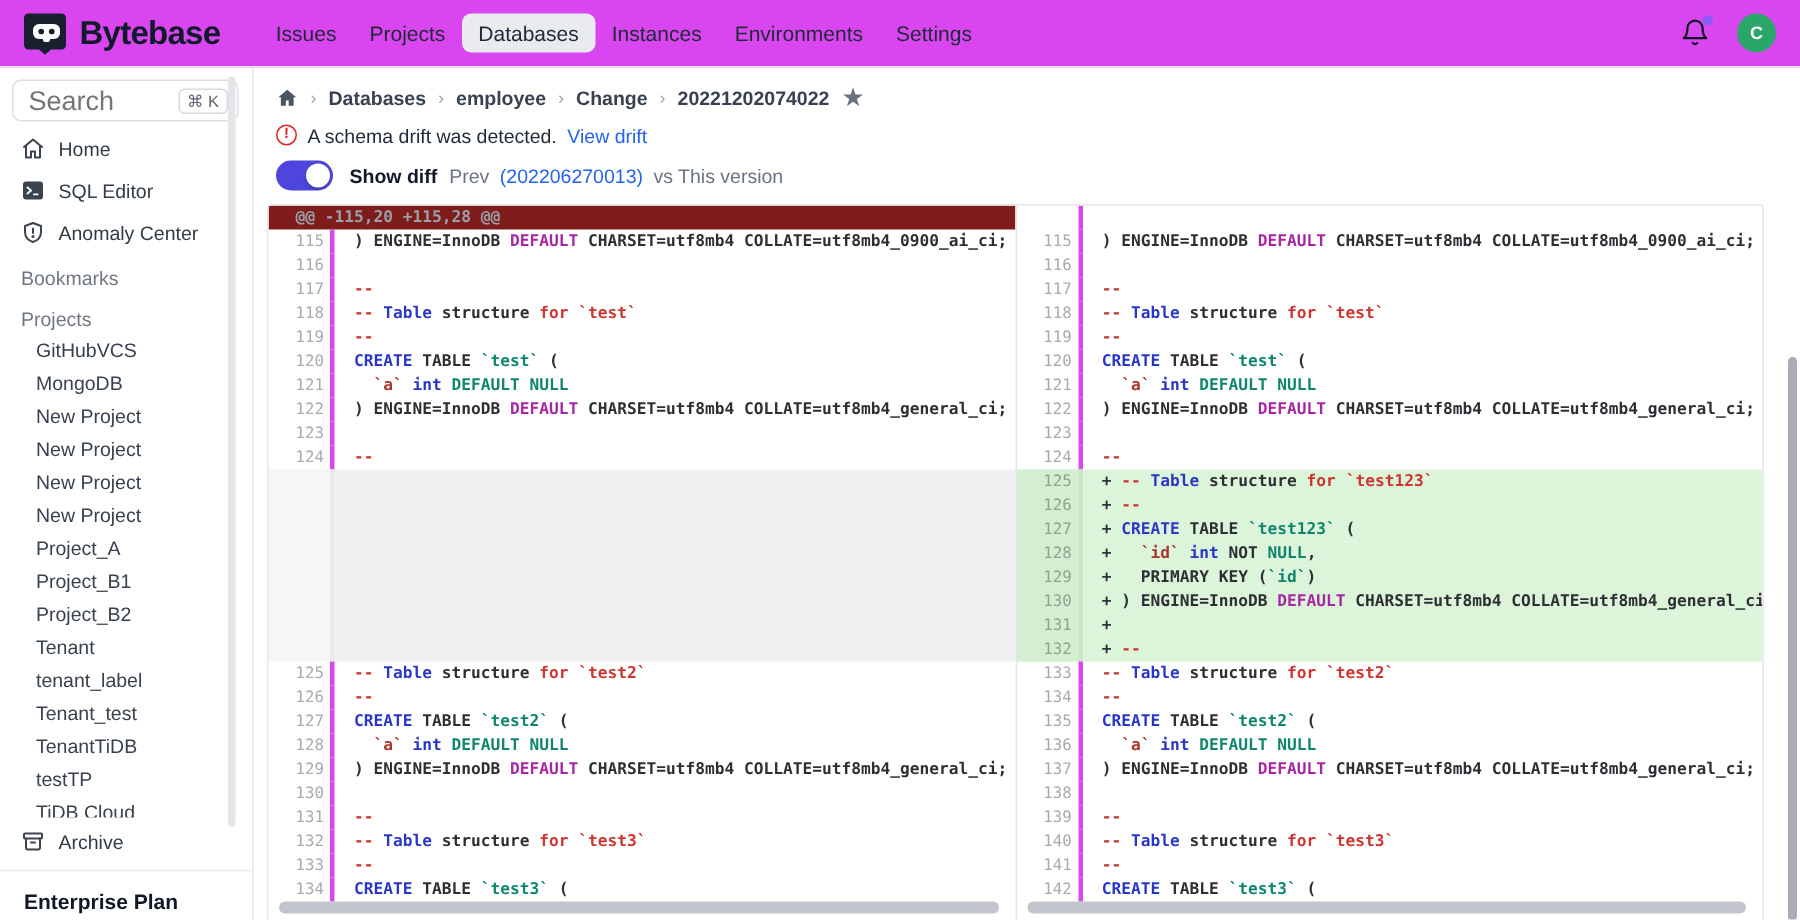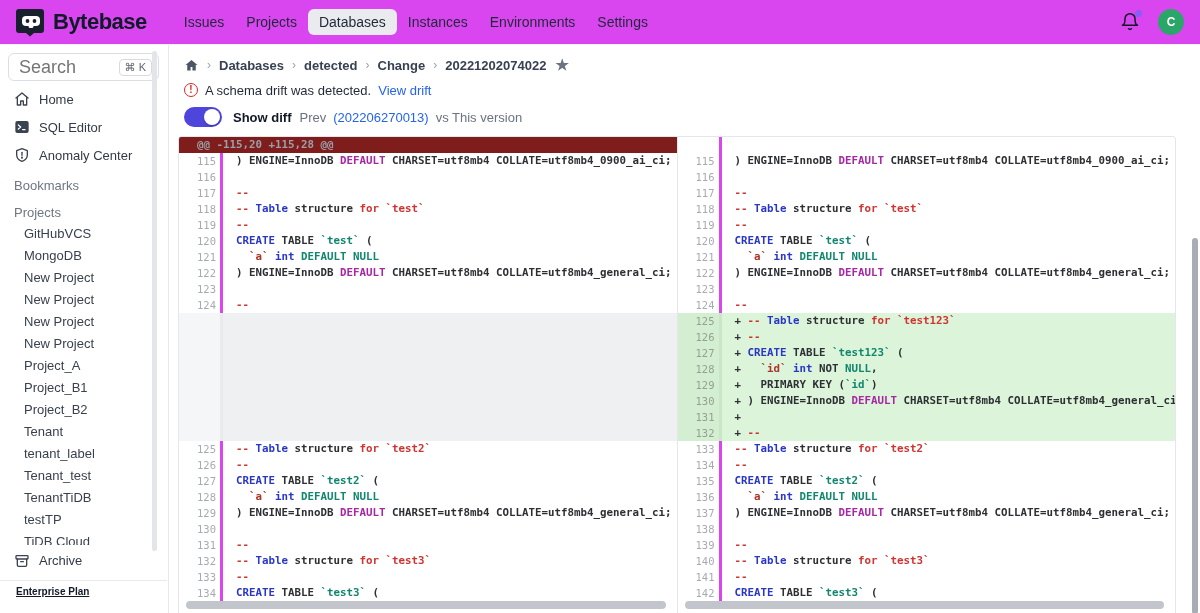--- a/index.html
+++ b/index.html
@@ -24,24 +24,24 @@
   .sidebar { position:absolute; top:45px; left:0; bottom:0; width:169px; background:#fff;
     border-right:1px solid #e5e7eb; z-index:4; }
   .search-box { margin:8px 9px 4px 8px; height:28px; border:1px solid #dcdee3; border-radius:6px;
     display:flex; align-items:center; padding:0 6px 0 10px; }
   .search-ph { font-size:18px; color:#9aa1aa; flex:1; border:0; outline:0; width:60px; background:transparent; font-family:"Liberation Sans",sans-serif;}
   .kbd { border:1px solid #d8dadf; border-radius:4px; padding:1px 5px; font-size:11px; color:#5f6670; background:#fff; white-space:nowrap;}
   .side-item { display:flex; align-items:center; gap:9px; padding:6px 14px; font-size:13px; color:#313a46; cursor:pointer; }
   .side-item:first-of-type { margin-top:8px; }
   .section-label { padding:9px 14px 3px 14px; font-size:13px; color:#6f7682; }
   .proj-list .proj { padding:4px 14px 4px 24px; font-size:13px; color:#39414e; height:22px; line-height:14px; cursor:pointer; }
-  .archive-item { position:absolute; bottom:36px; left:0; right:1px; display:flex; gap:9px;
+  .archive-item { position:absolute; bottom:36px; left:0; right:1px; display:flex; align-items:center; gap:9px;
     padding:8px 14px; font-size:13px; color:#313a46; background:#fff; cursor:pointer;}
   .plan-footer { position:absolute; bottom:0; left:0; right:1px; height:33px; border-top:1px solid #e7e9ec;
-    padding:5px 16px; font-size:10px; font-weight:700; color:#111827; background:#fff;text-decoration:underline; }
+    padding:12px 16px; font-size:14px; font-weight:700; color:#111827; background:#fff; }
   .side-scrollbar { position:absolute; top:6px; right:11px; width:5px; height:500px; background:#e4e5e9; border-radius:3px; }
 
   
   .main { position:absolute; top:45px; left:170px; right:0; bottom:0; background:#fff; }
   .breadcrumb { display:flex; align-items:center; gap:8px; margin:11px 0 0 14px;
     font-size:13px; font-weight:600; color:#374151; height:18px; }
   .crumb { cursor:pointer; }
   .crumb-sep { color:#9ca3af; font-weight:400; font-size:12px; }
   .star { color:#6b7280; font-size:15px; margin-left:1px; cursor:pointer; }
   .alert-row { display:flex; align-items:center; gap:7px; margin:7px 0 0 14px; height:18px; }
@@ -192,21 +192,21 @@
 
   <div class="breadcrumb">
     <span>
       <svg width="15" height="15" viewBox="0 0 24 24" fill="#4b5563">
         <path d="M12 3 2.5 11h2.7v9h5.3v-5.5h3v5.5h5.3v-9h2.7z"></path>
       </svg>
     </span>
     <span class="crumb-sep">›</span>
     <span class="crumb">Databases</span>
     <span class="crumb-sep">›</span>
-    <span class="crumb">detected</span>
+    <span class="crumb">employee</span>
     <span class="crumb-sep">›</span>
     <span class="crumb">Change</span>
     <span class="crumb-sep">›</span>
     <span class="crumb">20221202074022</span>
     <span class="star">★</span>
   </div>
 
   <div class="alert-row">
     <span class="alert-ico">!</span>
     <span class="alert-text">A schema drift was detected.</span>

